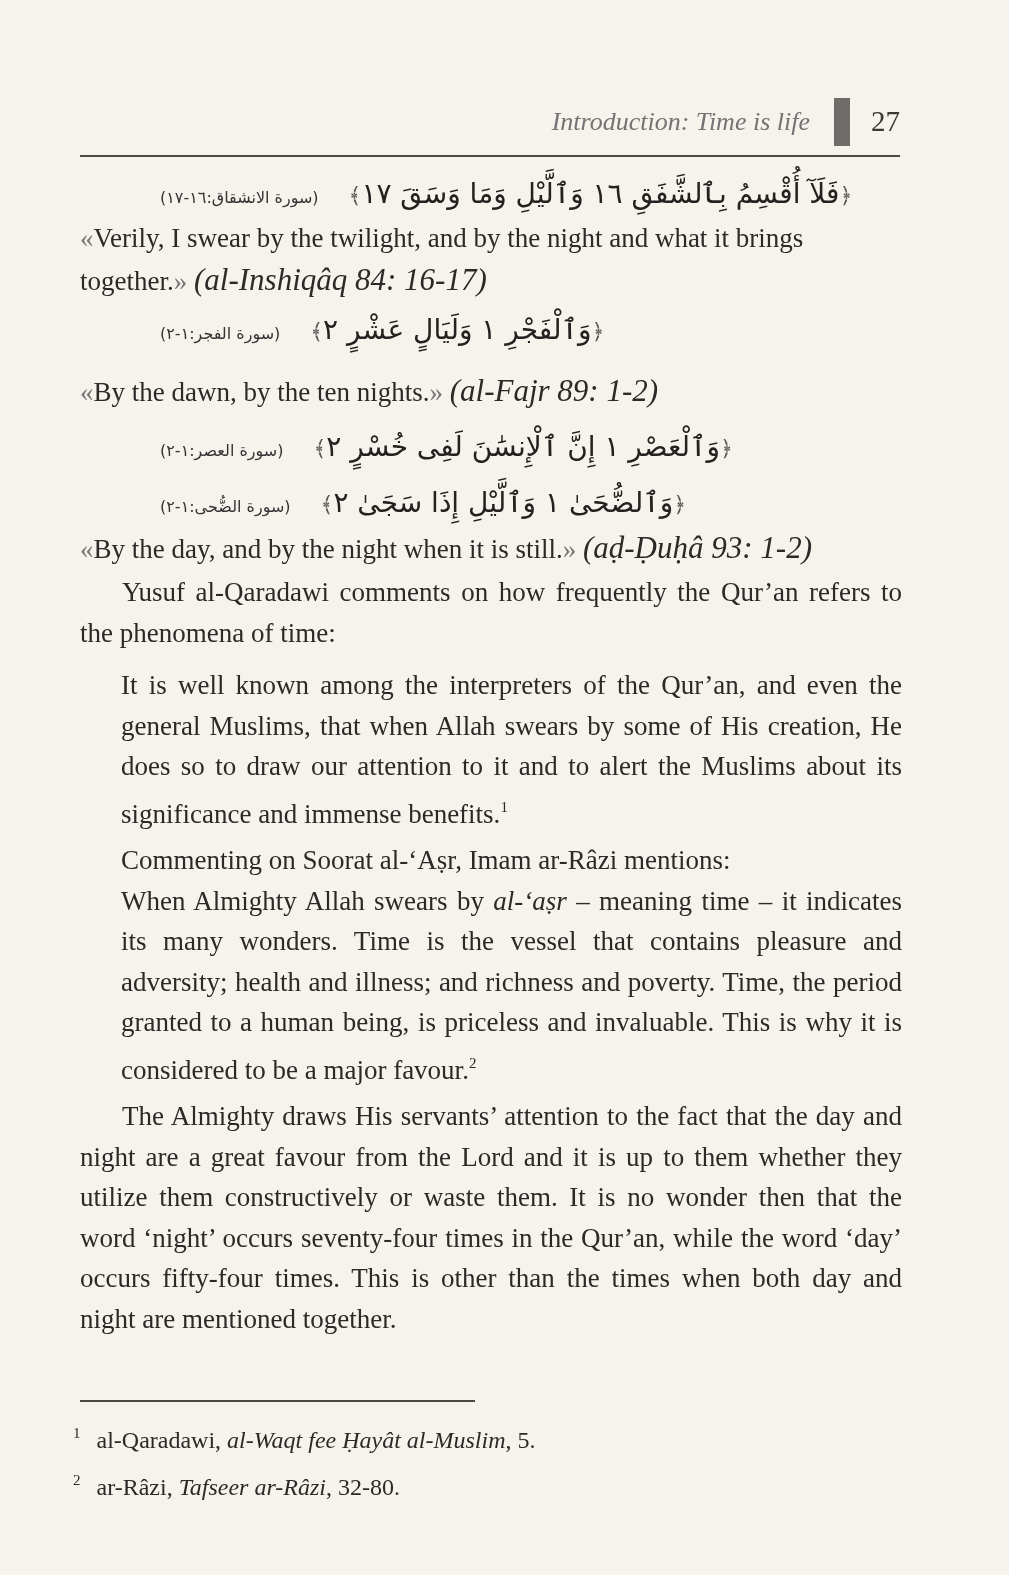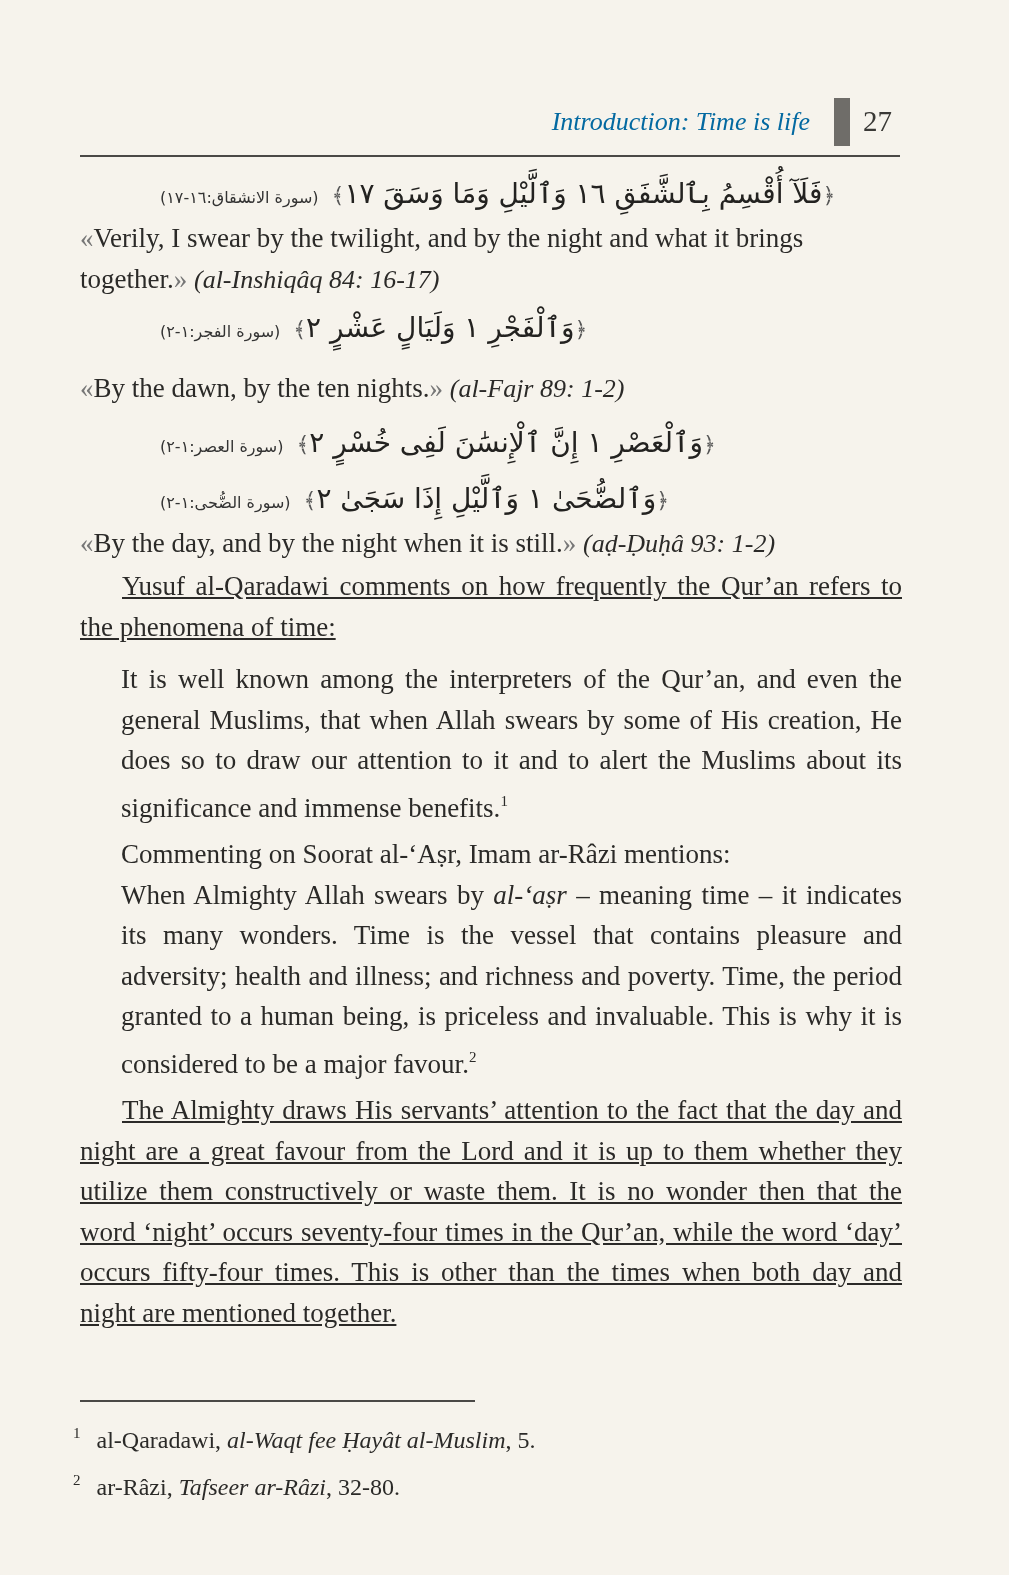--- a/index.html
+++ b/index.html
@@ -9,46 +9,46 @@
       font-family: "Liberation Serif", serif;
       color: #2b2a28;
       position: relative;
     }
     .page { position: absolute; left: 0; top: 0; width: 1009px; height: 1575px; }
     .header {
       position: absolute; left: 80px; top: 95px; width: 820px; height: 62px;
     }
     .header-title {
       position: absolute; right: 90px; top: 12px;
-      font-style: italic; font-size: 26px; color: #0369a1;
+      font-style: italic; font-size: 26px; color: #737373;
     }
     .header-tab {
       position: absolute; right: 50px; top: 3px; width: 16px; height: 48px;
       background: #6f6d69;
     }
     .header-page {
-      position: absolute; right: 8px; top: 10px; font-size: 29px; color: #3a3936;
+      position: absolute; right: 0; top: 10px; font-size: 29px; color: #3a3936;
     }
     .header-rule {
       position: absolute; left: 0; top: 60px; width: 820px; height: 2px; background: #4a4946;
     }
     .content { position: absolute; left: 80px; top: 170px; width: 822px; }
     .ar {
       direction: rtl; text-align: left; font-family: "DejaVu Sans", sans-serif;
       font-size: 28px; line-height: 48px; height: 48px; white-space: nowrap; color: #232220;
       padding-left: 80px;
     }
-    .ar .ref { font-size: 16px; color: #333; margin-right: 4px; }
+    .ar .ref { font-size: 16px; color: #333; margin-right: 21px; }
     .ar .orn { color: #555; font-size: 22px; }
     p { margin: 0; }
     .tr { font-size: 27px; line-height: 41px; }
-    .tr .cite { font-style: italic; font-size: 26px; }
+    .tr .cite { font-style: italic; font-size: 31px; }
     .q { color: #777; }
     .body-p { font-size: 27px; line-height: 40.5px; text-align: justify; }
-    .indent1 { text-indent: 42px; text-decoration: underline; }
+    .indent1 { text-indent: 42px; }
     .block { padding-left: 41px; font-size: 27px; line-height: 40.5px; text-align: justify; }
     .gap6 { margin-top: 6px; }
     .footnote-rule { position: absolute; left: 80px; top: 1400px; width: 395px; height: 1.5px; background: #4a4946; }
     .footnotes { position: absolute; left: 73px; top: 1413px; width: 822px; }
     .fn { font-size: 24px; line-height: 40px; }
     .fn sup { font-size: 15px; margin-right: 16px; vertical-align: 10px; }
     sup.ref-mark { font-size: 15px; vertical-align: 11px; }
     i { font-style: italic; }
   </style>
 </head>

